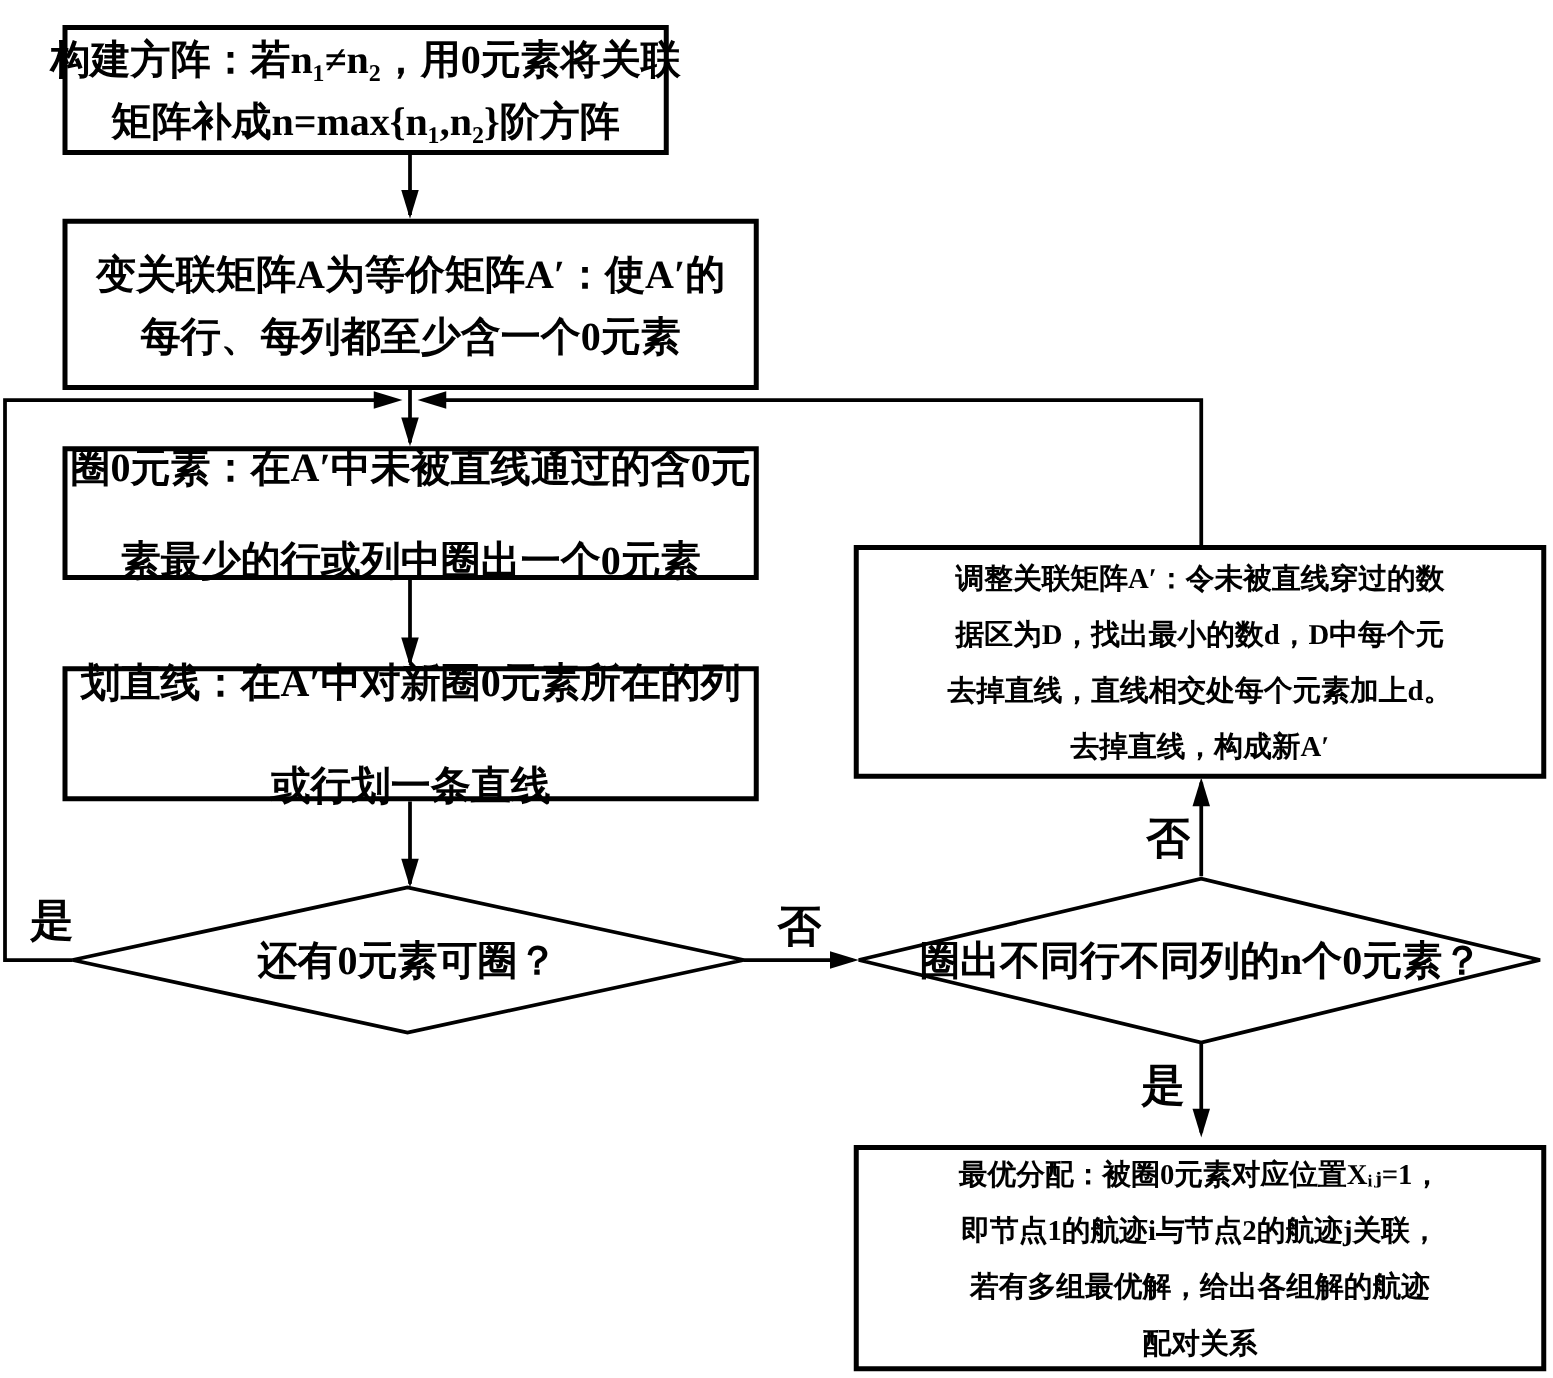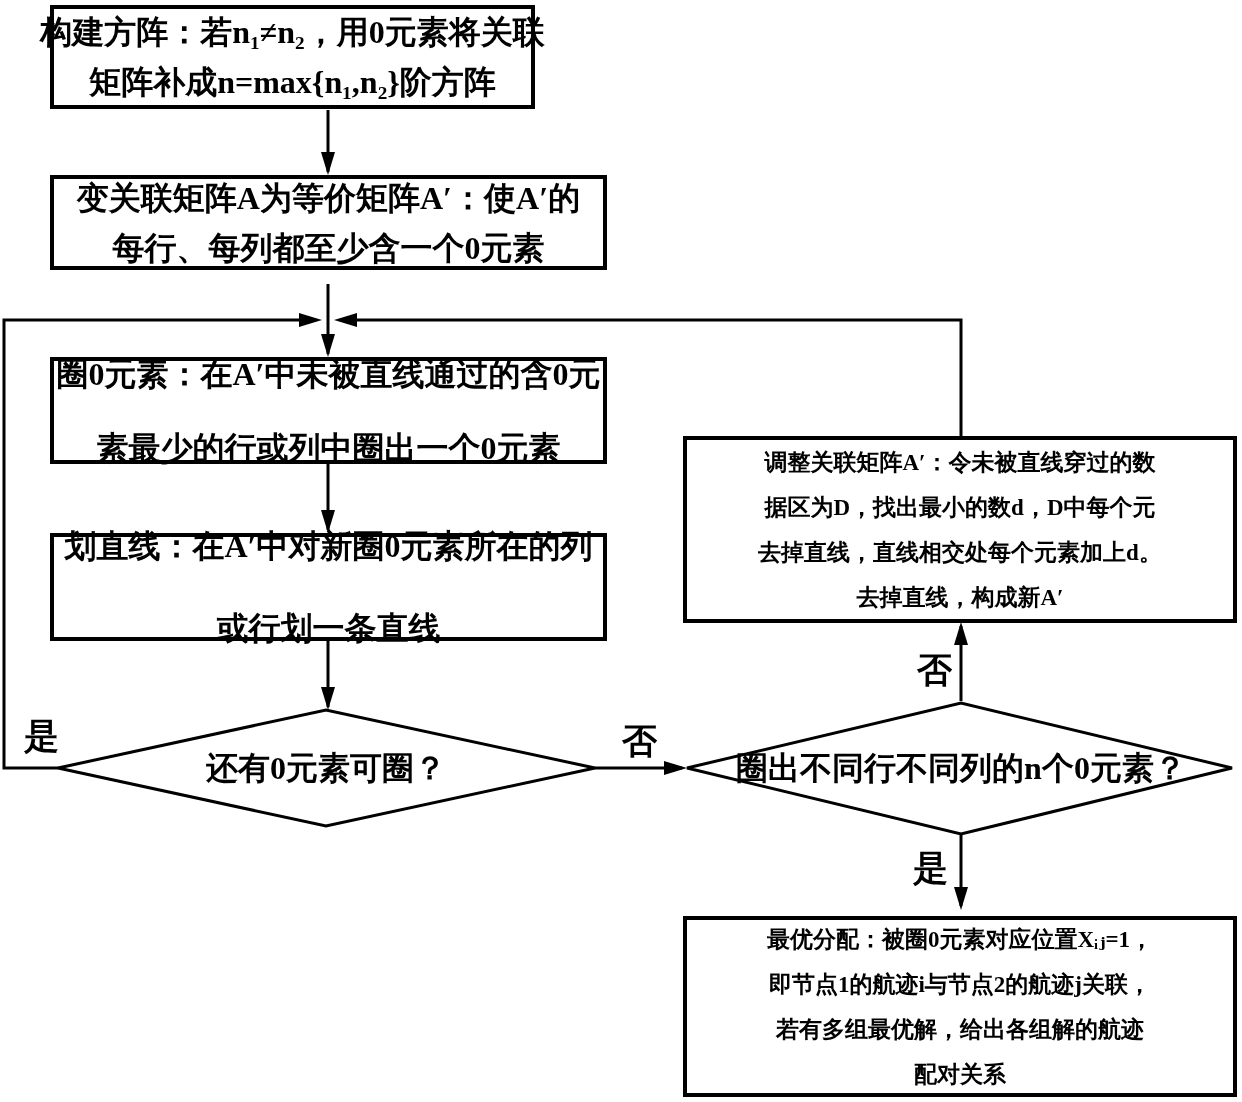--- a/index.html
+++ b/index.html
@@ -76,26 +76,26 @@
       <polygon points="687,768 664,761 664,775"></polygon>
       <polygon points="961,622 954,645 968,645"></polygon>
       <polygon points="961,910 954,887 968,887"></polygon>
     </g>
     <g stroke="#000" stroke-width="3" fill="#ffffff">
       <polygon points="58,768 326,710 595,768 326,826"></polygon>
       <polygon points="687,768 961,703 1232,768 961,834"></polygon>
     </g>
   </svg>
 
-  <div class="pbox" style="left:50px; top:5px; width:485px; height:104px;">
+  <div class="pbox" style="left:50px; top:20px; width:485px; height:104px;">
     <div class="tline">构建方阵：若n₁≠n₂，用0元素将关联</div>
     <div class="tline">矩阵补成n=max{n₁,n₂}阶方阵</div>
   </div>
 
-  <div class="pbox" style="left:50px; top:175px; width:557px; height:95px;">
+  <div class="pbox" style="left:50px; top:175px; width:557px; height:137px;">
     <div class="tline">变关联矩阵A为等价矩阵A′：使A′的</div>
     <div class="tline">每行、每列都至少含一个0元素</div>
   </div>
 
   <div class="pbox" style="left:50px; top:357px; width:557px; height:107px;gap:24px;">
     <div class="tline">圈0元素：在A′中未被直线通过的含0元</div>
     <div class="tline">素最少的行或列中圈出一个0元素</div>
   </div>
 
   <div class="pbox" style="left:50px; top:533px; width:557px; height:108px;gap:32px;">

